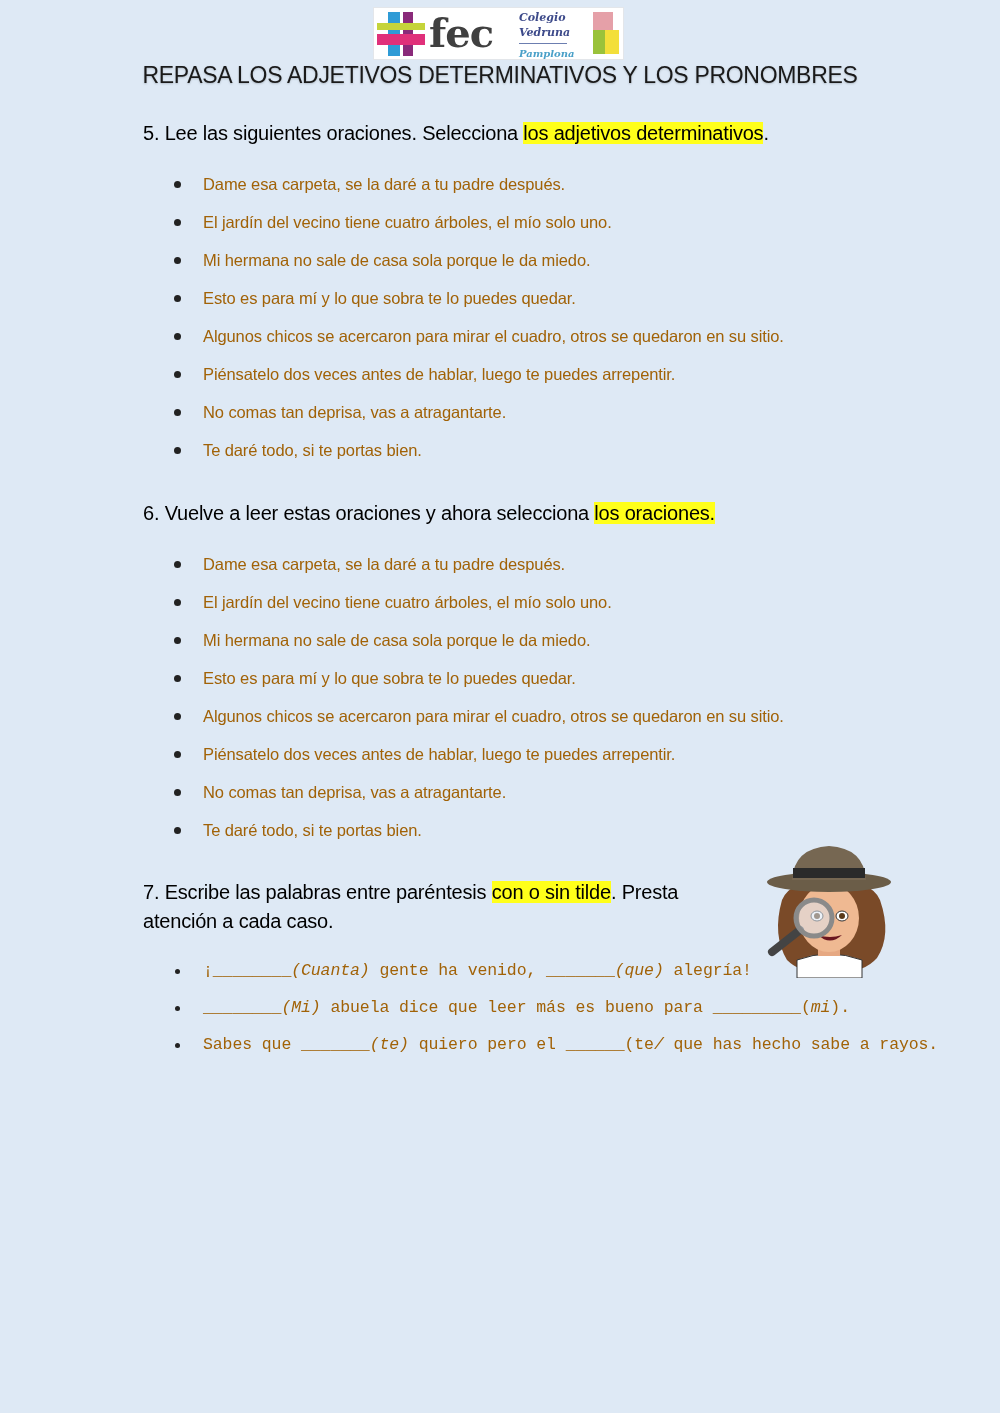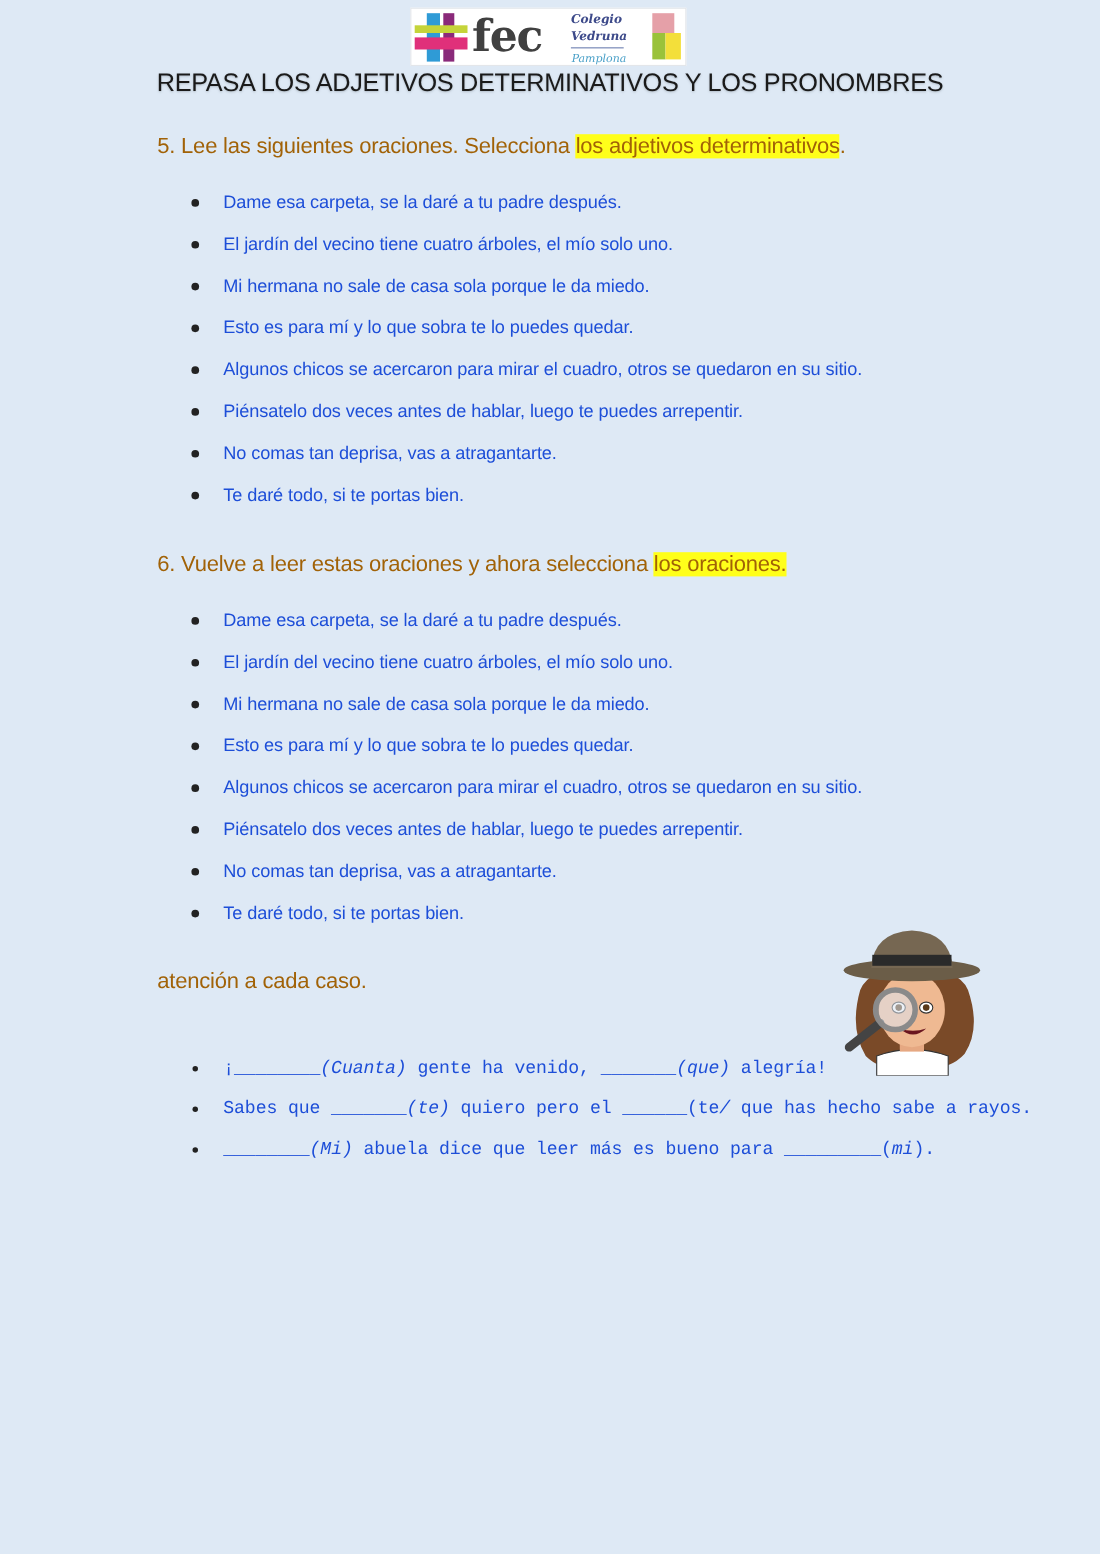--- a/index.html
+++ b/index.html
@@ -24,34 +24,34 @@
   .logo .cross-h2 { position:absolute; left:3px; top:26px; width:48px; height:11px; background:#e0307a; }
   .logo .fec {
     position:absolute; left:55px; top:0px; font-family:"DejaVu Serif", serif;
     font-weight:bold; font-size:40px; color:#404040; letter-spacing:-1px; line-height:50px;
   }
   .logo .col {
     position:absolute; left:145px; top:2px; font-family:"DejaVu Serif", serif;
     font-style:italic; font-weight:bold; font-size:11px; color:#3d4a8a; line-height:15px;
   }
   .logo .col .line { width:48px; height:1px; background:#6c7eb0; margin:3px 0 2px 0; }
-  .logo .col .pamp { color:#4aa0c8; font-size:10px; font-weight:normal;text-align:center; }
+  .logo .col .pamp { color:#4aa0c8; font-size:10px; font-weight:bold;text-align:center; }
   .logo .sq1 { position:absolute; right:10px; top:4px; width:20px; height:18px; background:#e5a0a8; }
   .logo .sq2 { position:absolute; right:18px; top:22px; width:12px; height:24px; background:#9ac23a; }
   .logo .sq3 { position:absolute; right:4px; top:22px; width:14px; height:24px; background:#f3df3a; }
 
   .title {
     position:absolute; left:0; top:62px; width:1000px; text-align:center;
     font-size:23px; color:#1a1a1a; letter-spacing:-0.3px;
     text-shadow: 0 1px 2px rgba(120,130,140,0.45);
   }
-  .q { position:absolute; left:143px; font-size:20px; color:#a16207; line-height:29px; letter-spacing:-0.2px; }
+  .q { position:absolute; left:143px; font-size:20px; color:#000000; line-height:29px; letter-spacing:-0.2px; }
   .hl { background:#ffff1a; }
   ul.items { position:absolute; left:172px; margin:0; padding:0; list-style:none; }
-  ul.items li { position:relative; font-size:16.5px; color:#1d4ed8; height:38px; line-height:24px; padding-left:31px; letter-spacing:-0.1px; white-space:nowrap; }
+  ul.items li { position:relative; font-size:16.5px; color:#a16207; height:38px; line-height:24px; padding-left:31px; letter-spacing:-0.1px; white-space:nowrap; }
   ul.items li::before { content:""; position:absolute; left:2px; top:9px; width:7px; height:7px; border-radius:50%; background:#222; }
   ul.items li.nobullet::before { display:none; }
   ul.items li.small-bullet::before { width:5px; height:5px; left:3px; top:10px; }
   ul.q7 li { height:37px; }
   i { font-style: italic; }
   .avatar { position:absolute; left:762px; top:840px; width:134px; height:138px; }
 </style>
 </head>
 <body>
 
@@ -96,32 +96,35 @@
   <li>El jardín del vecino tiene cuatro árboles, el mío solo uno.</li>
   <li>Mi hermana no sale de casa sola porque le da miedo.</li>
   <li>Esto es para mí y lo que sobra te lo puedes quedar.</li>
   <li>Algunos chicos se acercaron para mirar el cuadro, otros se quedaron en su sitio.</li>
   <li>Piénsatelo dos veces antes de hablar, luego te puedes arrepentir.</li>
   <li>No comas tan deprisa, vas a atragantarte.</li>
   <li>Te daré todo, si te portas bien.</li>
 </ul>
 
 <div class="q" style="top:878px;">
+  <div>
+    <span>7. Escribe las palabras entre paréntesis </span><span class="hl">con o sin tilde</span><span>. Presta</span>
+  </div>
   <div>atención a cada caso.</div>
 </div>
 
 <ul class="items q7" style="top:959px;font-family:Liberation Mono, monospace;">
   <li class="small-bullet">
     <span>¡________</span><i>(Cuanta)</i><span> gente ha venido, _______</span><i>(que)</i><span> alegría!</span>
   </li>
   <li class="small-bullet">
-    <span>Sabes que _______</span><i>(te)</i><span> quiero pero el ______(te</span><i>/</i><span> que has hecho sabe a rayos.</span>
+    <span>________</span><i>(Mi)</i><span> abuela dice que leer más es bueno para _________(</span><i>mi</i><span>).</span>
   </li>
   <li class="small-bullet">
-    <span>________</span><i>(Mi)</i><span> abuela dice que leer más es bueno para _________(</span><i>mi</i><span>).</span>
+    <span>Sabes que _______</span><i>(te)</i><span> quiero pero el ______(te</span><i>/</i><span> que has hecho sabe a rayos.</span>
   </li>
 </ul>
 
 <svg class="avatar" viewBox="0 0 134 138">
 
   <path d="M20 60 Q10 95 25 120 Q40 135 67 132 Q100 135 115 118 Q130 95 118 60 Q110 40 67 40 Q28 40 20 60 Z" fill="#7a4a28"></path>
 
   <path d="M35 120 Q67 108 100 120 L100 138 L35 138 Z" fill="#ffffff" stroke="#333" stroke-width="1"></path>
 
   <rect x="56" y="100" width="22" height="16" fill="#e6a882"></rect>

